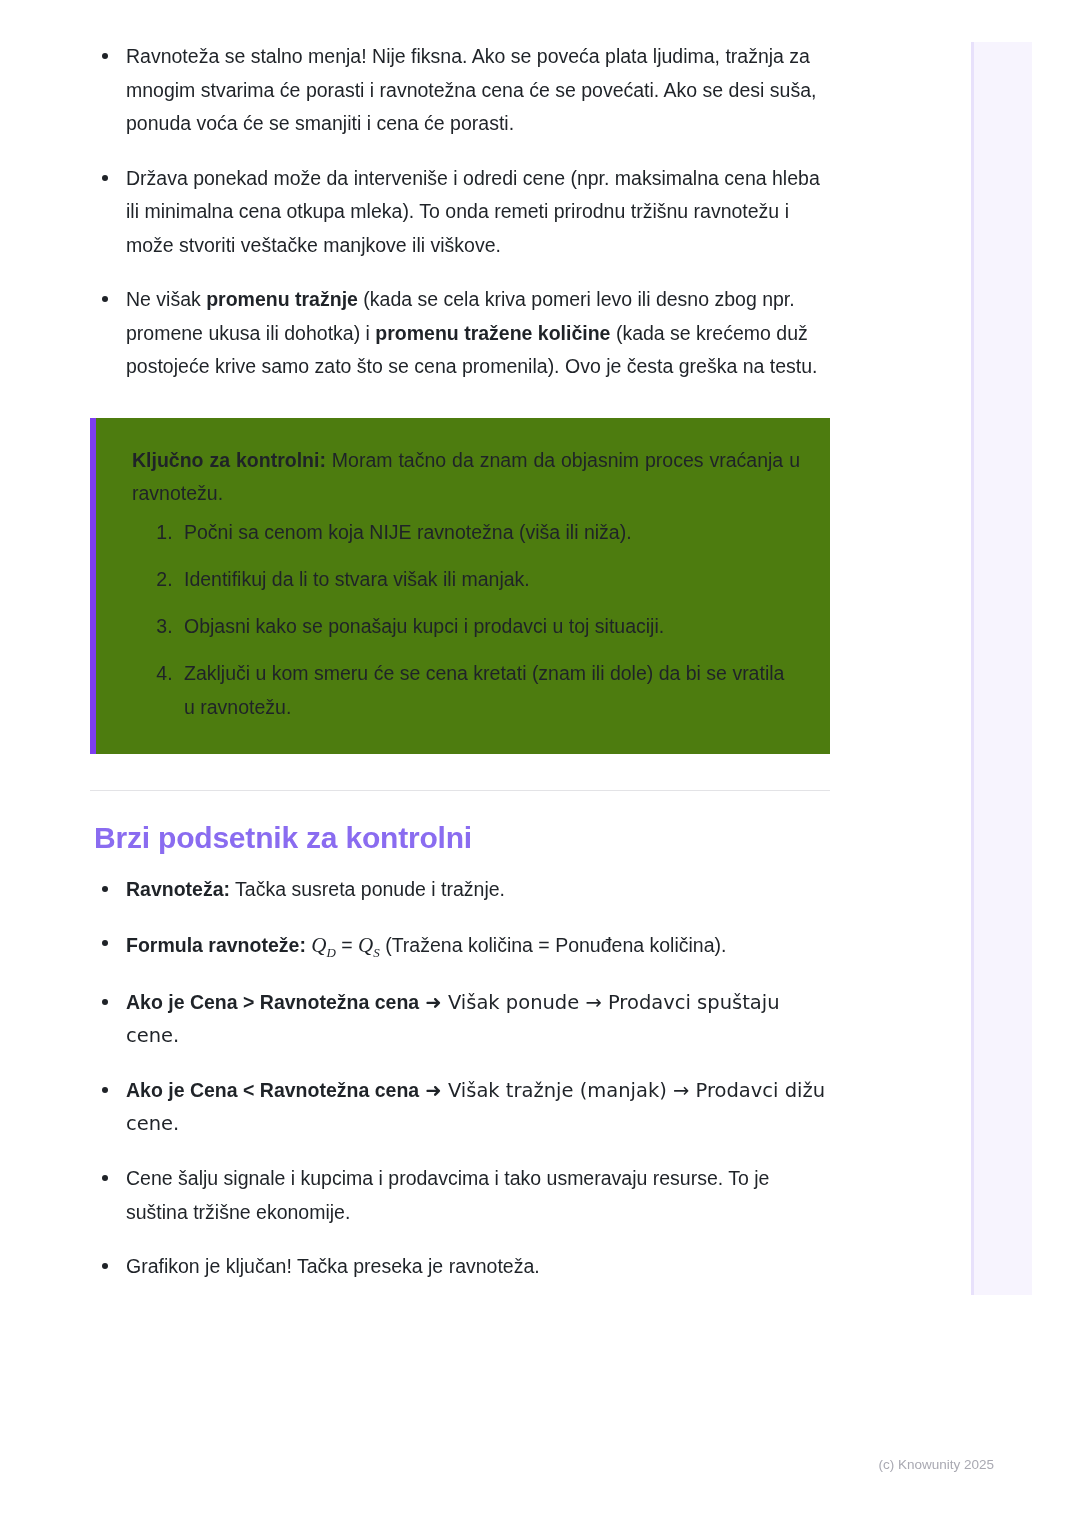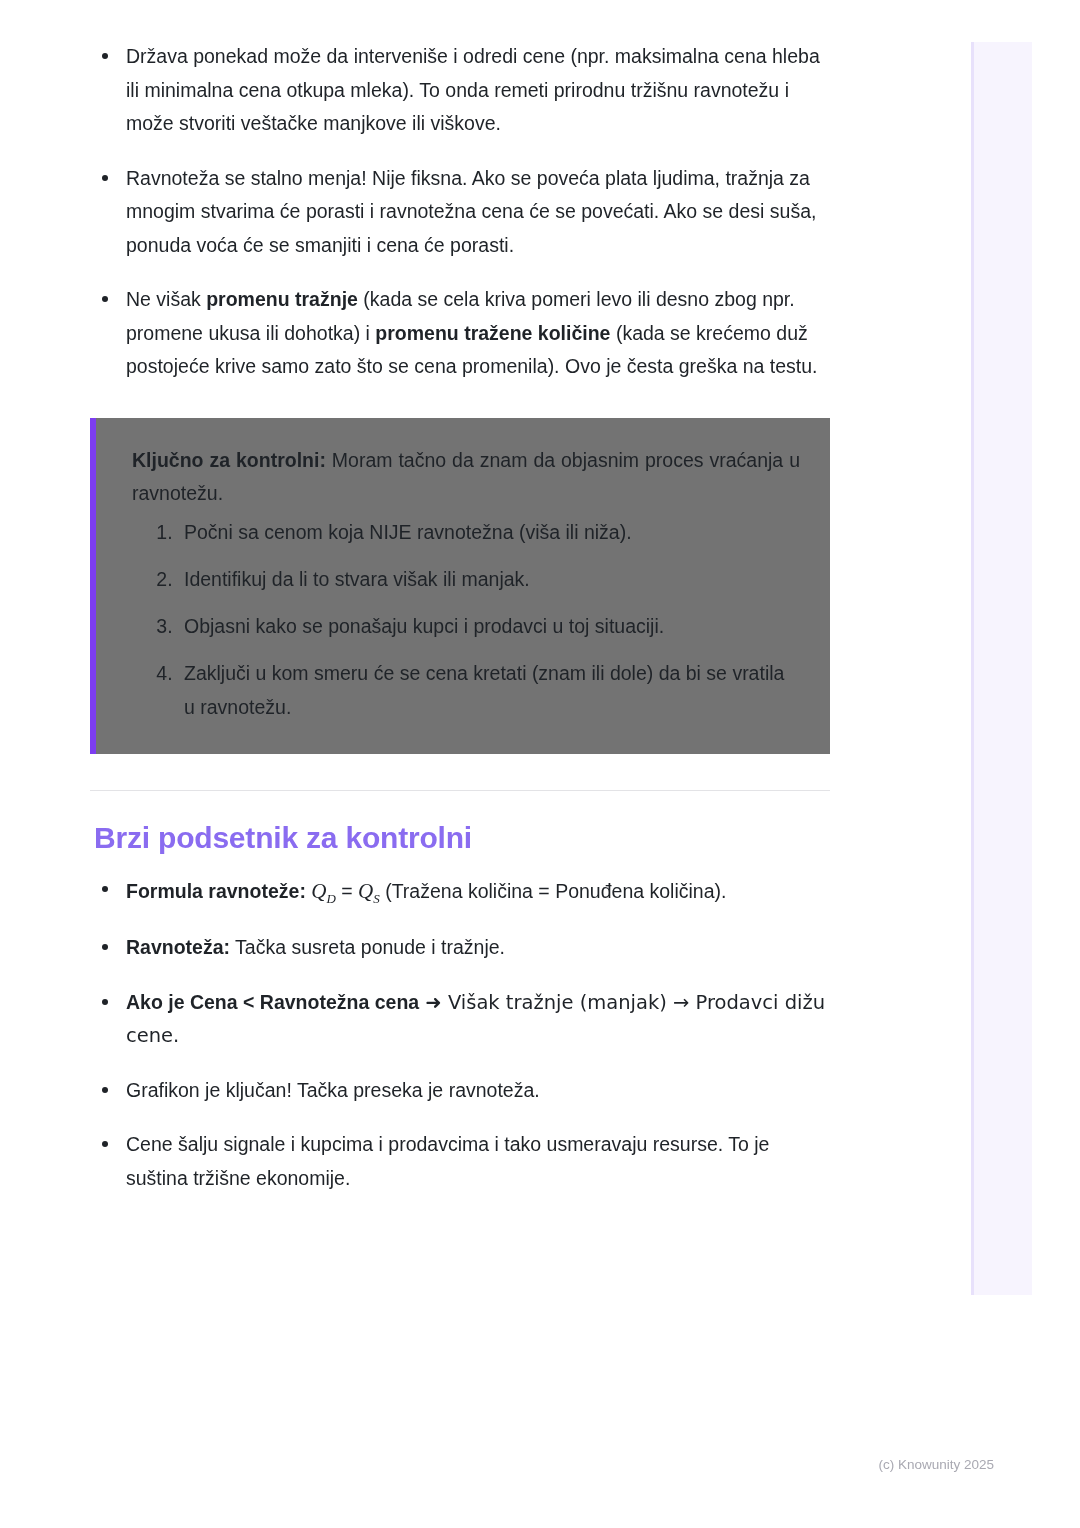--- a/index.html
+++ b/index.html
@@ -56,21 +56,21 @@
     height: 6px;
     border-radius: 50%;
     background: #1f2328;
   }
 
   b, strong { font-weight: bold; text-align: center; }
 
   
   .callout {
     margin-top: 34px;
-    background: #737373;
+    background: #4d7c0f;
     border-left: 6px solid #7d3df0;
     padding: 26px 30px 30px 36px;
     box-sizing: border-box;
     width: 740px;
   }
   .callout-lead {
     font-size: 19.5px;
     line-height: 1.7;
     text-align: justify;
     margin: 0 0 6px 0;
@@ -126,22 +126,22 @@
   }
 </style>
 </head>
 <body>
 
 <div class="right-strip"></div>
 
 <div class="page">
 
   <ul class="bullets">
+    <li>Ravnoteža se stalno menja! Nije fiksna. Ako se poveća plata ljudima, tražnja za mnogim stvarima će porasti i ravnotežna cena će se povećati. Ako se desi suša, ponuda voća će se smanjiti i cena će porasti.</li>
     <li>Država ponekad može da interveniše i odredi cene (npr. maksimalna cena hleba ili minimalna cena otkupa mleka). To onda remeti prirodnu tržišnu ravnotežu i može stvoriti veštačke manjkove ili viškove.</li>
-    <li>Ravnoteža se stalno menja! Nije fiksna. Ako se poveća plata ljudima, tražnja za mnogim stvarima će porasti i ravnotežna cena će se povećati. Ako se desi suša, ponuda voća će se smanjiti i cena će porasti.</li>
     <li>
       <span>Ne višak </span><b>promenu tražnje</b><span> (kada se cela kriva pomeri levo ili desno zbog npr. promene ukusa ili dohotka) i </span><b>promenu tražene količine</b><span> (kada se krećemo duž postojeće krive samo zato što se cena promenila). Ovo je česta greška na testu.</span>
     </li>
   </ul>
 
   <div class="callout">
     <p class="callout-lead"><span class="lead-label">Ključno za kontrolni:</span><span> Moram tačno da znam da objasnim proces vraćanja u ravnotežu.</span></p>
     <ol class="steps">
       <li>Počni sa cenom koja NIJE ravnotežna (viša ili niža).</li>
       <li>Identifikuj da li to stvara višak ili manjak.</li>
@@ -149,32 +149,35 @@
       <li>Zaključi u kom smeru će se cena kretati (znam ili dole) da bi se vratila u ravnotežu.</li>
     </ol>
   </div>
 
   <hr class="sep">
 
   <h2 class="section-title">Brzi podsetnik za kontrolni</h2>
 
   <ul class="bullets">
     <li>
+      <b>Ravnoteža:</b><span> Tačka susreta ponude i tražnje.</span>
+    </li>
+    <li>
       <b>Formula ravnoteže:</b>
       <span class="mathvar"><span>Q</span><sub>D</sub></span><span> = </span><span class="mathvar"><span>Q</span><sub>S</sub></span><span> (Tražena količina = Ponuđena količina).</span>
     </li>
     <li>
-      <b>Ravnoteža:</b><span> Tačka susreta ponude i tražnje.</span>
+      <b>Ako je Cena &gt; Ravnotežna cena</b><span class="arrow"> ➜ Višak ponude → Prodavci spuštaju cene.</span>
     </li>
     <li>
       <b>Ako je Cena &lt; Ravnotežna cena</b><span class="arrow"> ➜ Višak tražnje (manjak) → Prodavci dižu cene.</span>
     </li>
     <li>
-      <span>Grafikon je ključan! Tačka preseka je ravnoteža.</span>
+      <span>Cene šalju signale i kupcima i prodavcima i tako usmeravaju resurse. To je suština tržišne ekonomije.</span>
     </li>
     <li>
-      <span>Cene šalju signale i kupcima i prodavcima i tako usmeravaju resurse. To je suština tržišne ekonomije.</span>
+      <span>Grafikon je ključan! Tačka preseka je ravnoteža.</span>
     </li>
   </ul>
 
 </div>
 
 <div class="footer">(c) Knowunity 2025</div>
 
 </body></html>

